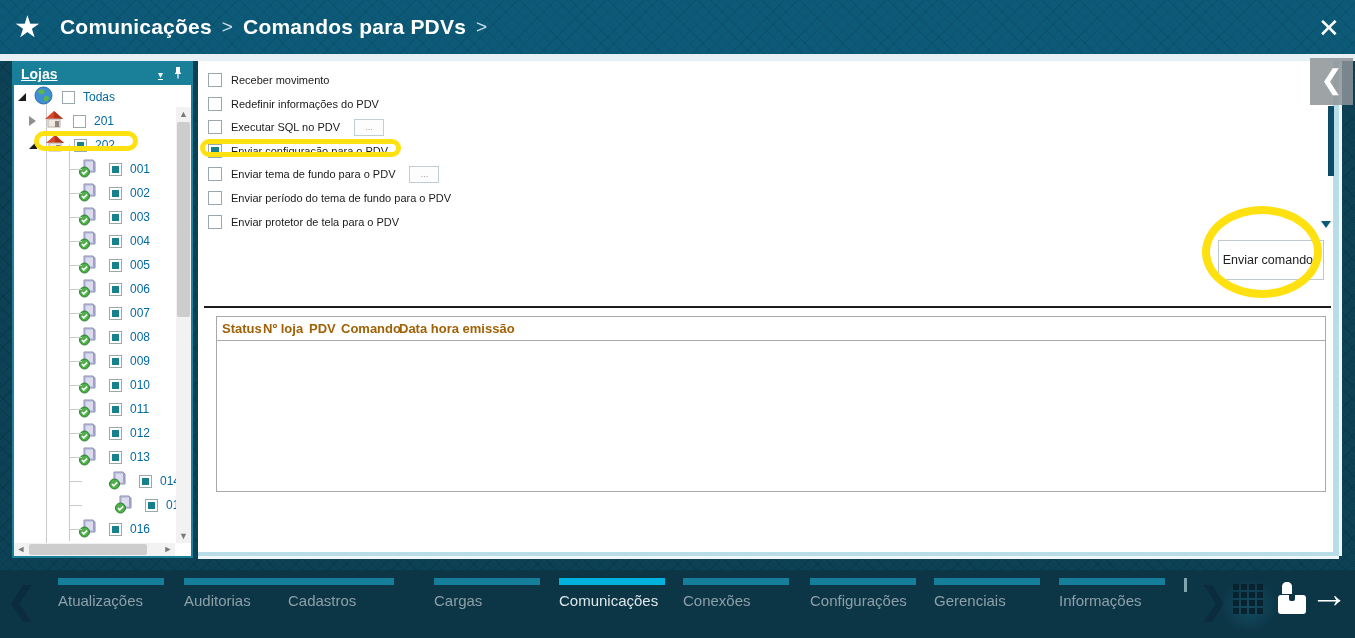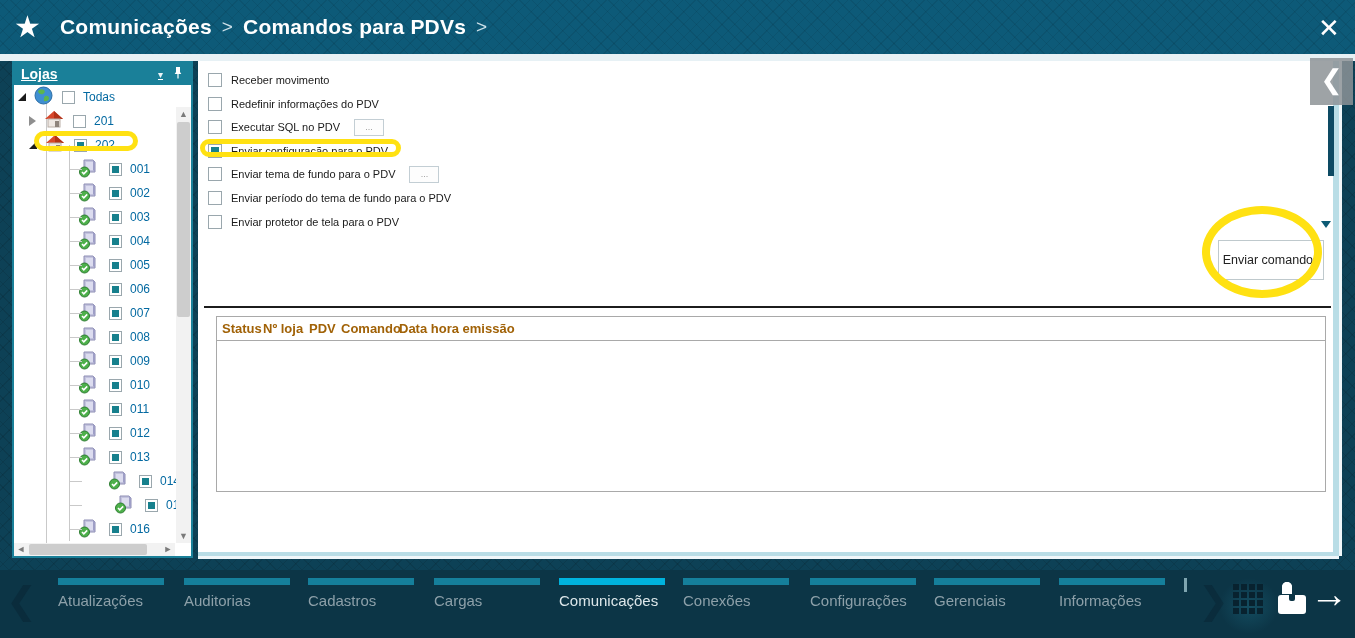--- a/index.html
+++ b/index.html
@@ -499,21 +499,21 @@
   <div class="nav-item" style="left: 58px;">
     <div class="nav-bar"></div>
     <div class="nav-label lbl">Atualizações</div>
   </div>
 
   <div class="nav-item" style="left: 184px;">
     <div class="nav-bar"></div>
     <div class="nav-label lbl">Auditorias</div>
   </div>
 
-  <div class="nav-item" style="left: 308px;">
+  <div class="nav-item" style="left: 288px;">
     <div class="nav-bar"></div>
     <div class="nav-label lbl">Cadastros</div>
   </div>
 
   <div class="nav-item" style="left: 434px;">
     <div class="nav-bar"></div>
     <div class="nav-label lbl">Cargas</div>
   </div>
 
   <div class="nav-item active" style="left: 559px;">

